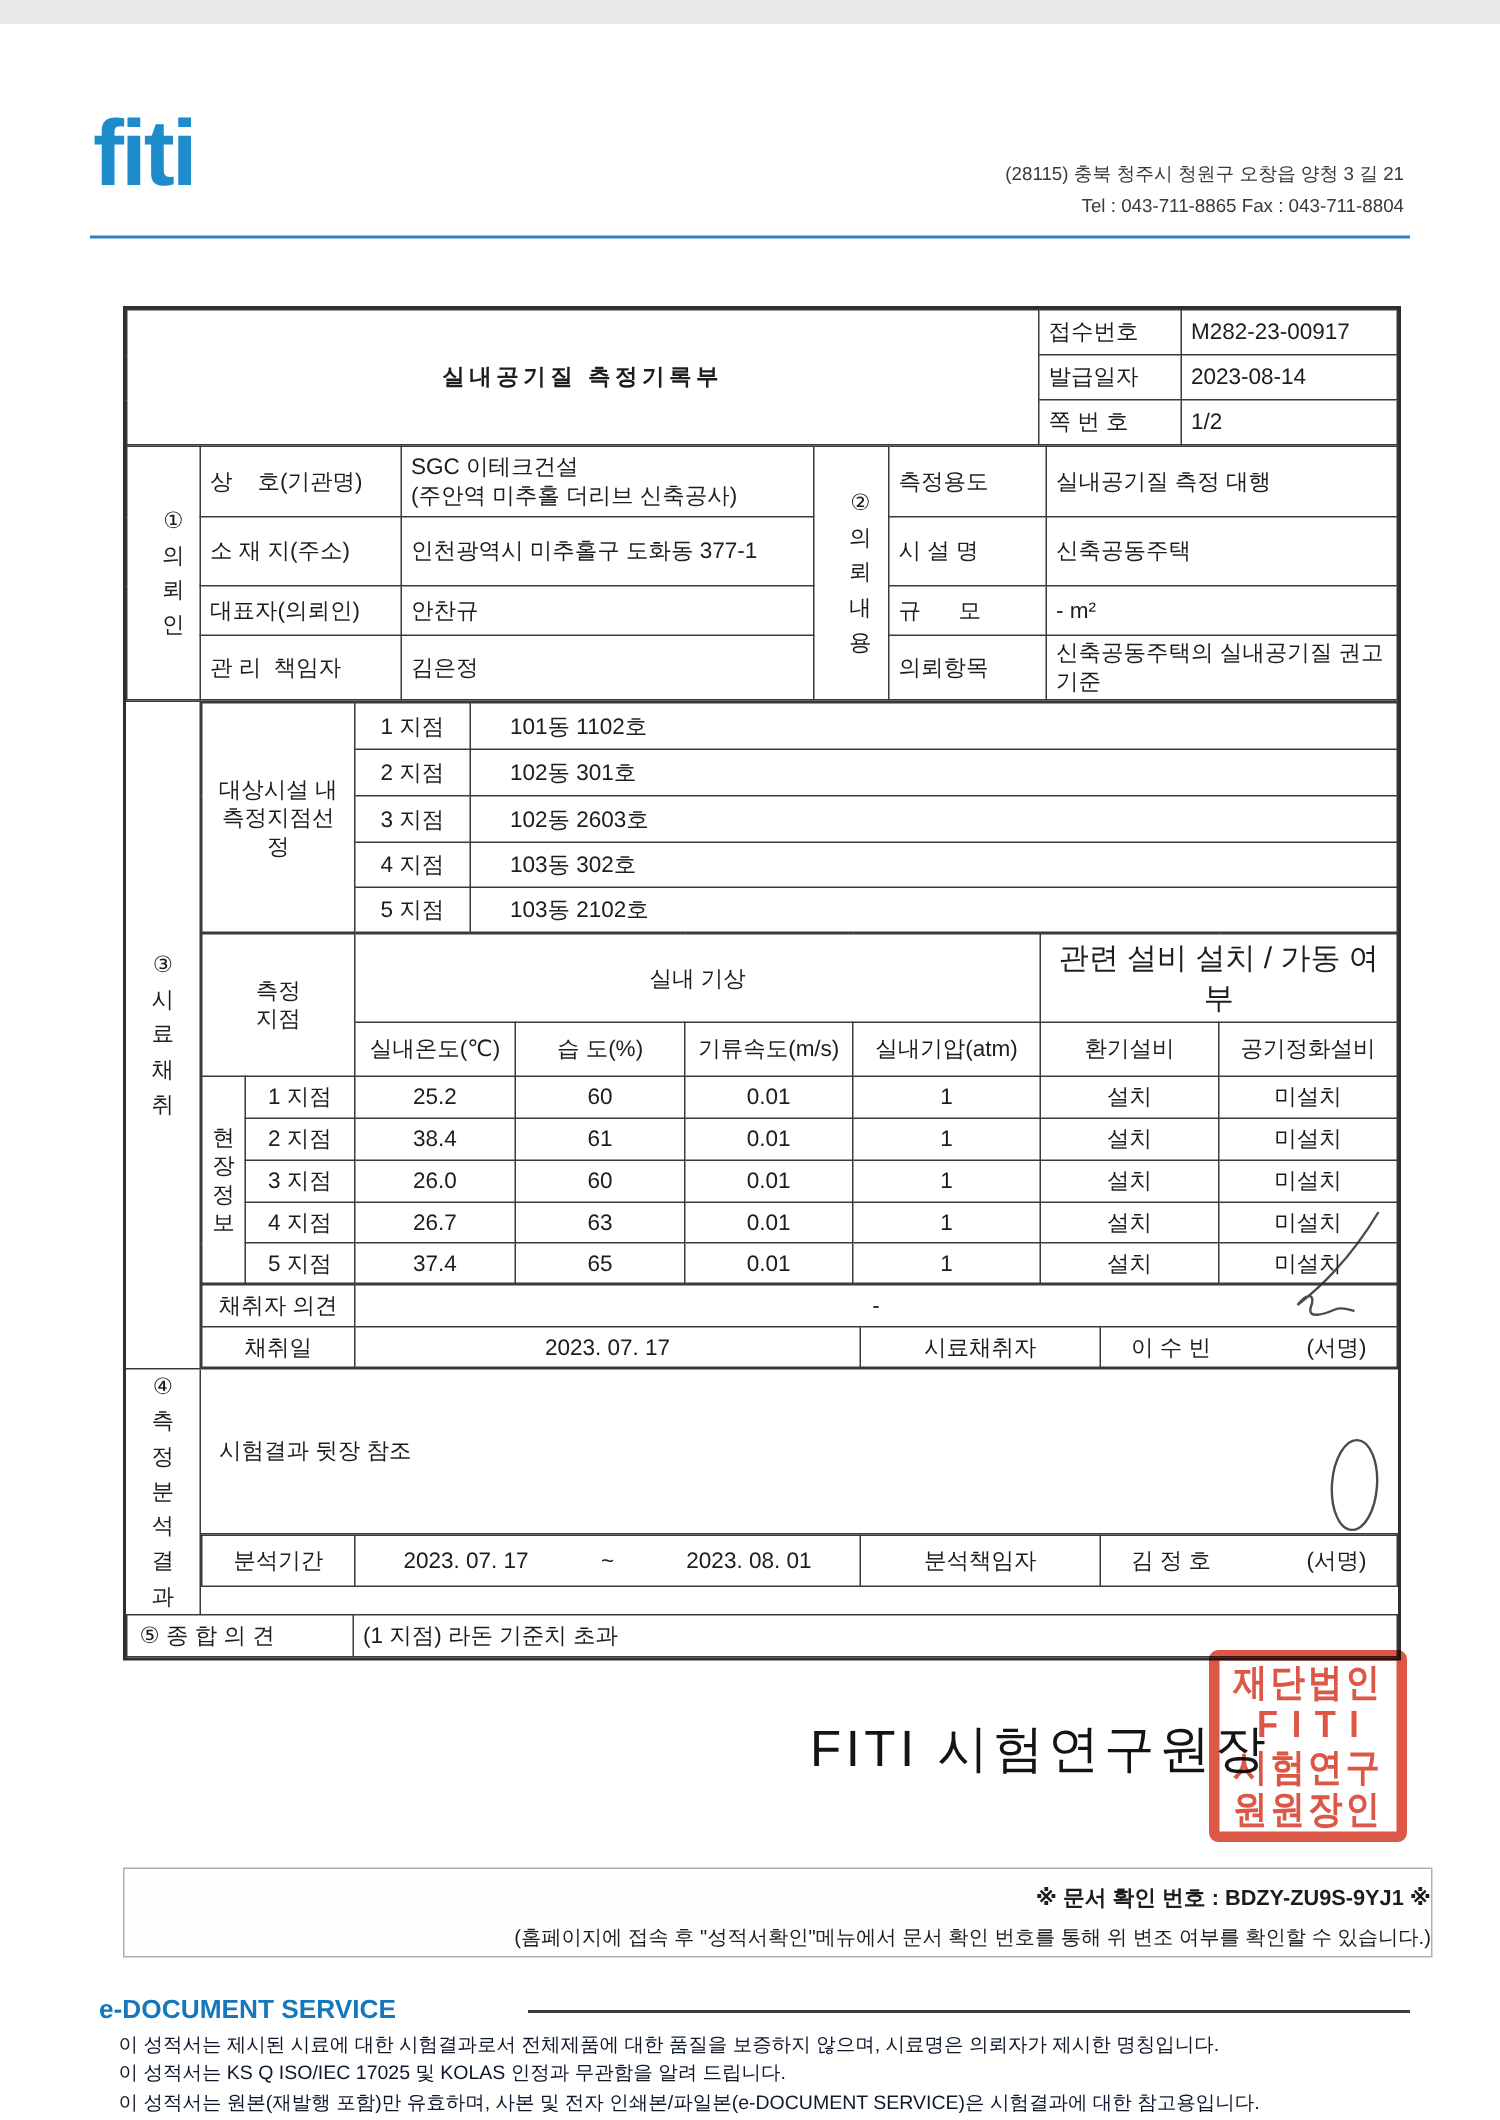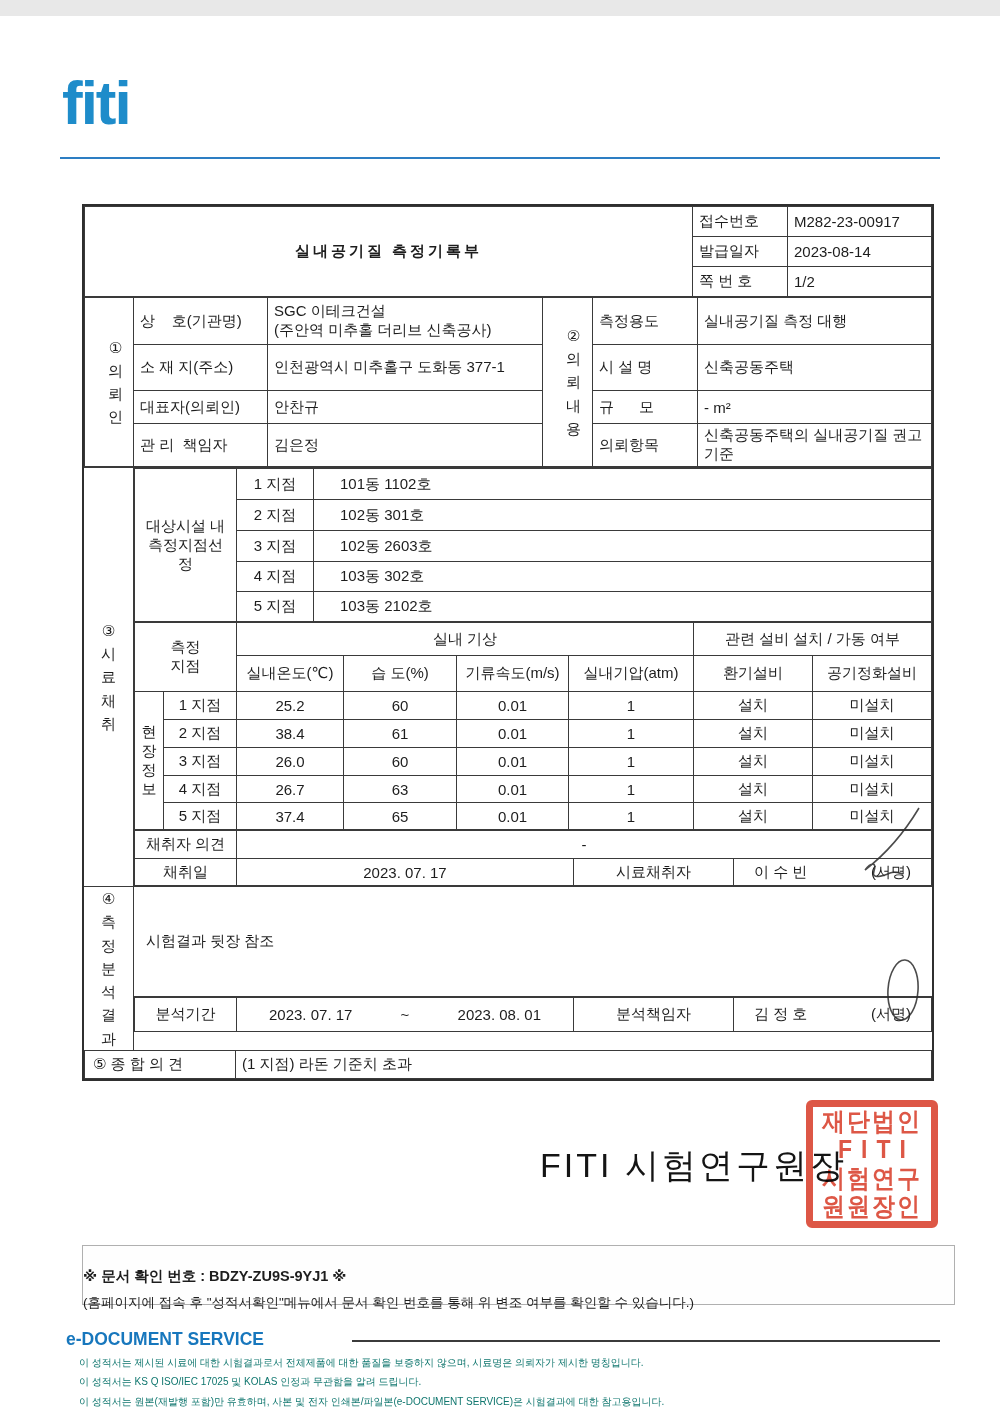--- a/index.html
+++ b/index.html
@@ -32,36 +32,40 @@
   .dates{display:flex;justify-content:space-between;align-items:center;padding:0 26px;}
   
   .director{position:absolute;left:540px;top:1127px;font-size:34px;letter-spacing:3px;color:#141414;}
   .seal{position:absolute;left:806px;top:1084px;width:132px;height:128px;border:7px solid #d9402c;
         border-radius:6px;box-sizing:border-box;display:flex;flex-direction:column;justify-content:space-around;
         align-items:center;color:#d9402c;font-weight:bold;opacity:.88;mix-blend-mode:multiply;background:rgba(255,255,255,0);}
   .seal div{font-size:23px;line-height:1;letter-spacing:2px;transform:scaleY(1.1);}
   .seal .latin{letter-spacing:9px;padding-left:9px;}
   
   .verify{position:absolute;left:82px;top:1229px;width:873px;height:60px;box-sizing:border-box;
-          border:1px solid #b0b0b0;background:#fefefe;text-align:left;padding-top:21px;}
+          border:1px solid #b0b0b0;background:#fefefe;text-align:right;padding-top:10px;}
   .verify .l1{font-size:14.5px;font-weight:bold;}
   .verify .l2{font-size:13.5px;margin-top:8px;}
   
   .efoot{position:absolute;left:66px;top:1313px;font-size:17.5px;font-weight:800;color:#1777bd;letter-spacing:0px;}
   .efoot-line{position:absolute;left:352px;top:1324px;width:588px;height:2px;background:#3b3b3b;}
-  .notes{position:absolute;left:79px;top:1337px;font-size:10px;line-height:19.3px;color:#0f766e;width:860px;}
+  .notes{position:absolute;left:79px;top:1337px;font-size:13px;line-height:19.3px;color:#0f172a;width:860px;}
   .hline-bot{position:absolute;left:60px;top:1404px;width:880px;height:2px;background:#2d7ec3;}
   .sig{position:absolute;pointer-events:none;}
 </style>
 </head>
 <body>
 
 <div class="page">
 
   <div class="logo">fiti</div>
+  <div class="addr">
+    <div>(28115) 충북 청주시 청원구 오창읍 양청 3 길 21</div>
+    <div>Tel : 043-711-8865   Fax : 043-711-8804</div>
+  </div>
   <div class="hline-top"></div>
 
   <div class="doc">
 
     <table class="t">
       <colgroup>
           <col style="width:608px">
           <col style="width:95px">
           <col>
         </colgroup>
@@ -179,21 +183,21 @@
               <col style="width:112px">
               <col style="width:125px">
               <col style="width:119px">
               <col>
             </colgroup>
           <tbody>
               <tr style="height:33px">
             <td class="cen" colspan="2" rowspan="2" style="white-space:pre-line">측정
 지점</td>
             <td class="cen" colspan="4" style="font-size:15px">실내 기상</td>
-            <td class="cen" colspan="2" style="font-size:15px">관련 설비 설치 / 가동 여부</td>
+            <td class="cen" colspan="2" style="font-size:20px">관련 설비 설치 / 가동 여부</td>
           </tr>
           <tr style="height:36px">
             <td class="cen">실내온도(℃)</td>
             <td class="cen">습 도(%)</td>
             <td class="cen">기류속도(m/s)</td>
             <td class="cen">실내기압(atm)</td>
             <td class="cen">환기설비</td>
             <td class="cen">공기정화설비</td>
           </tr>
           <tr style="height:28px">

